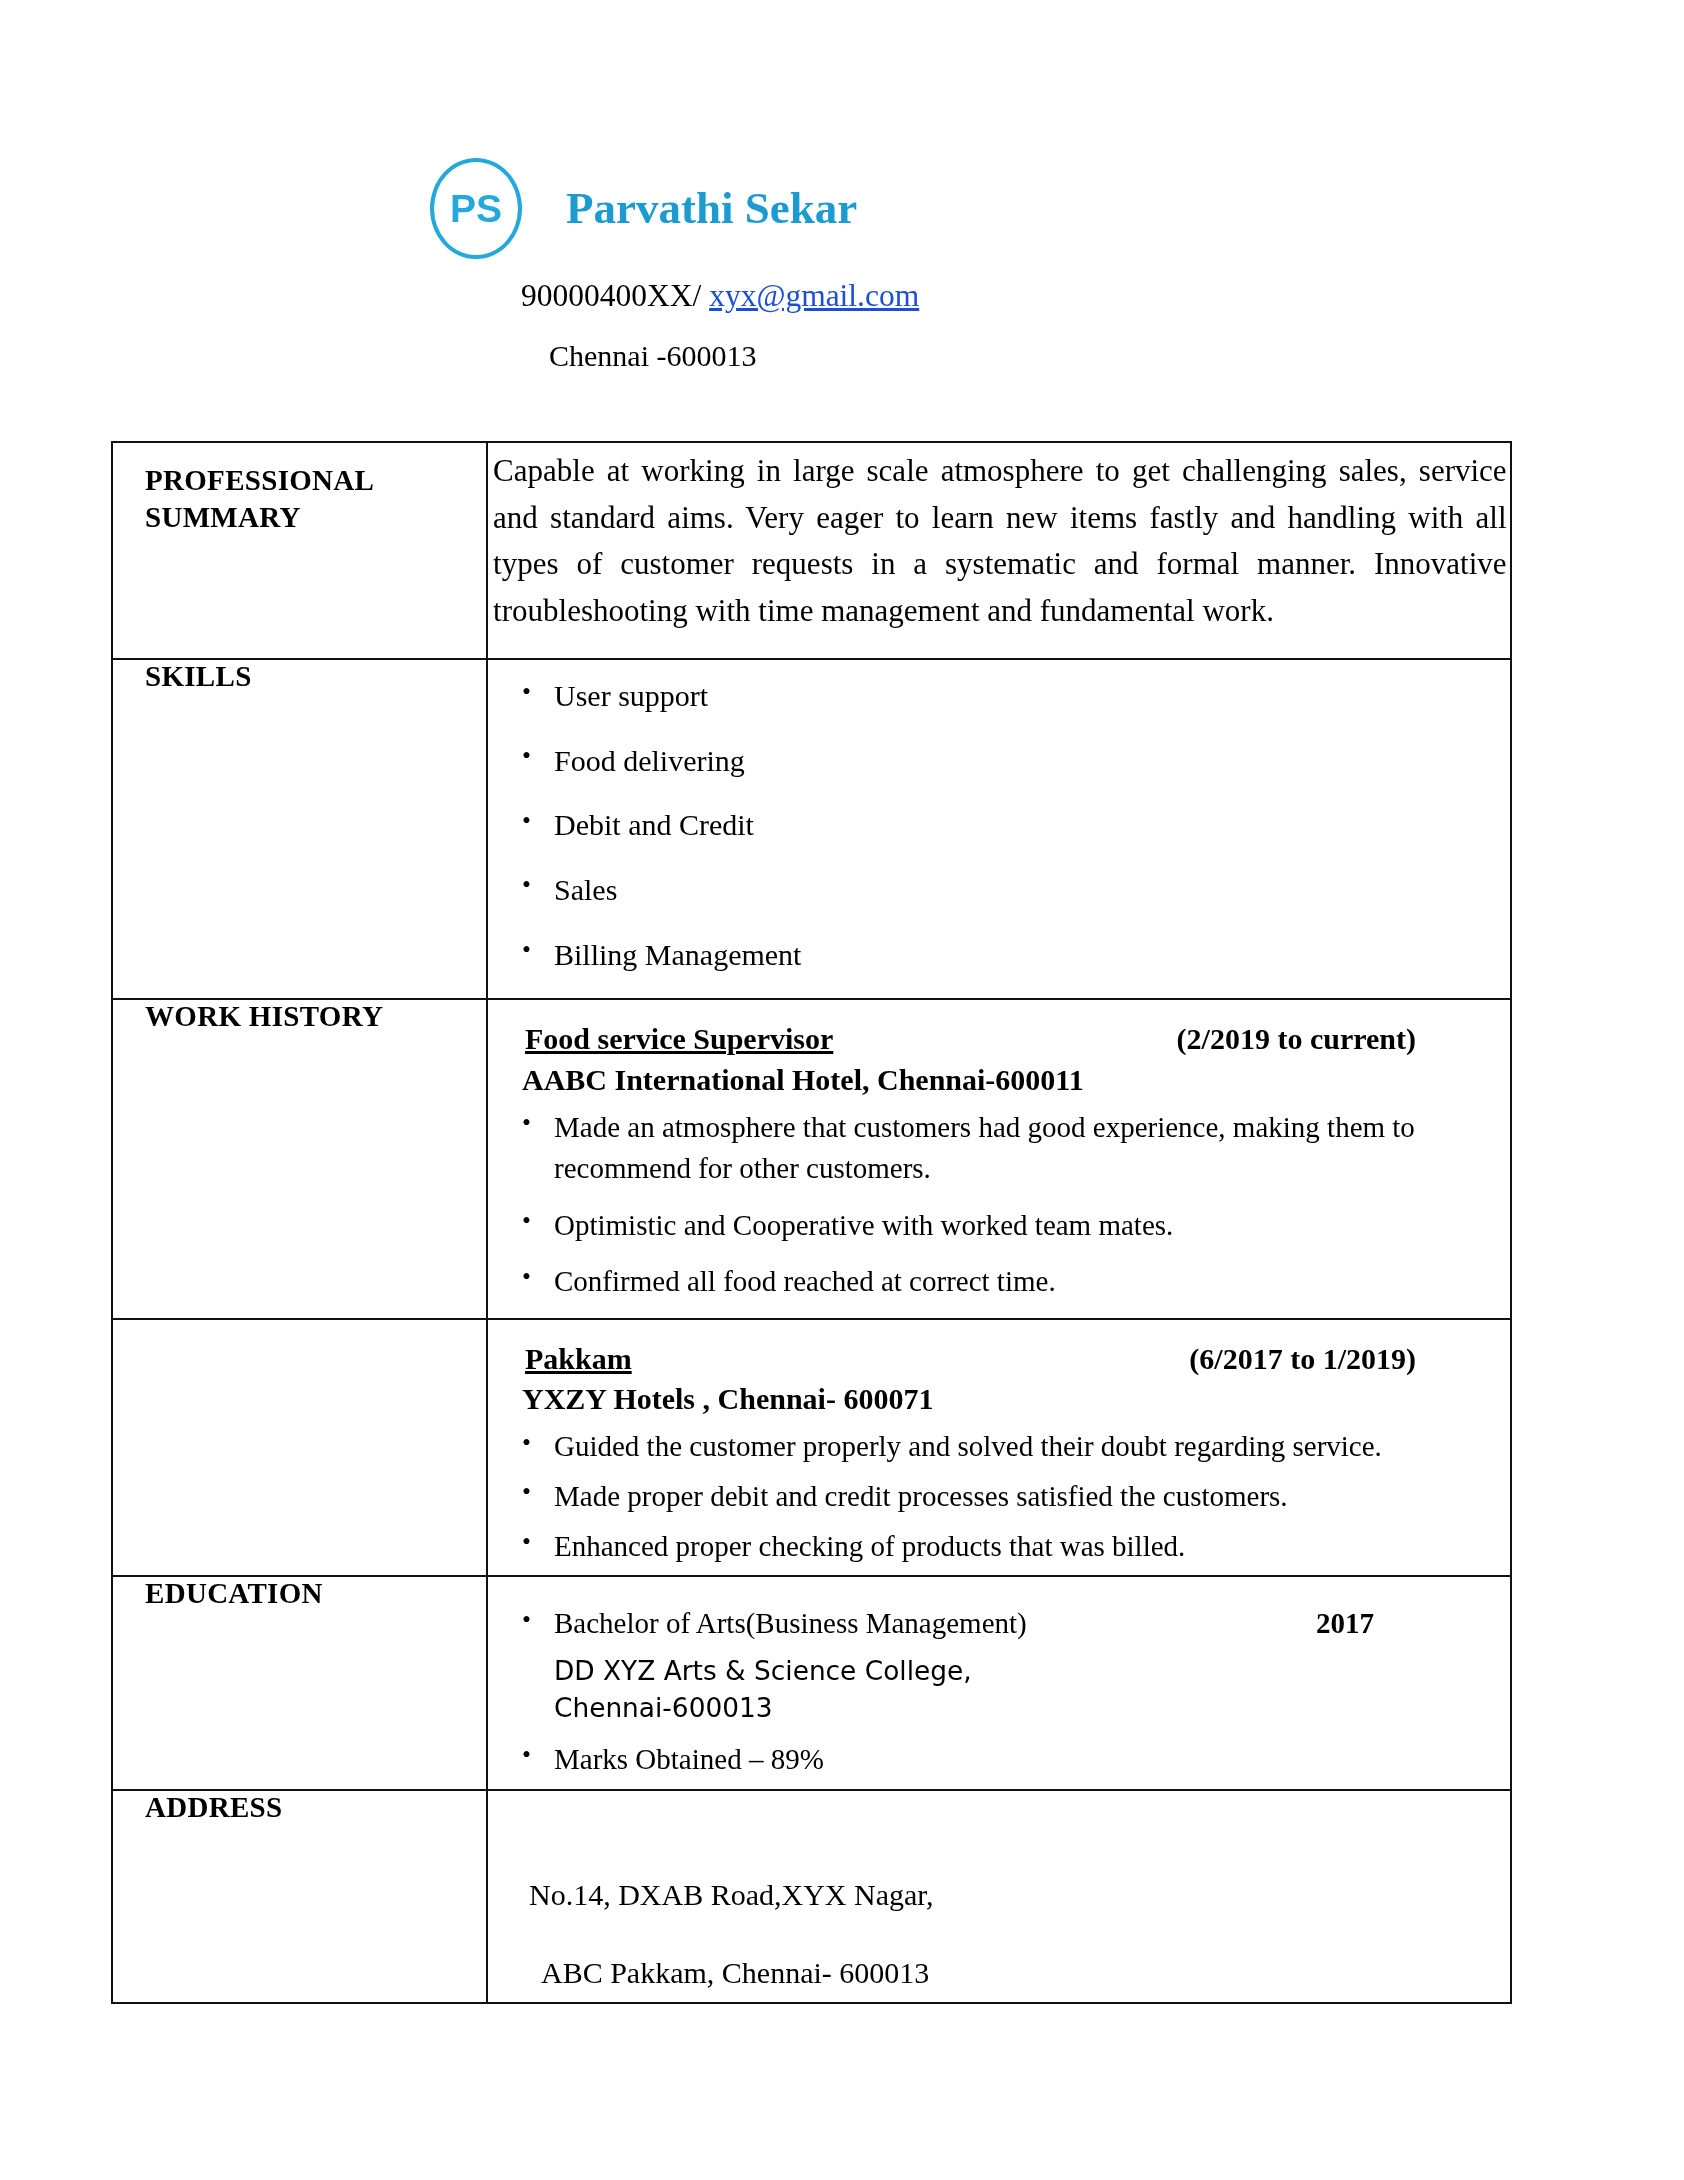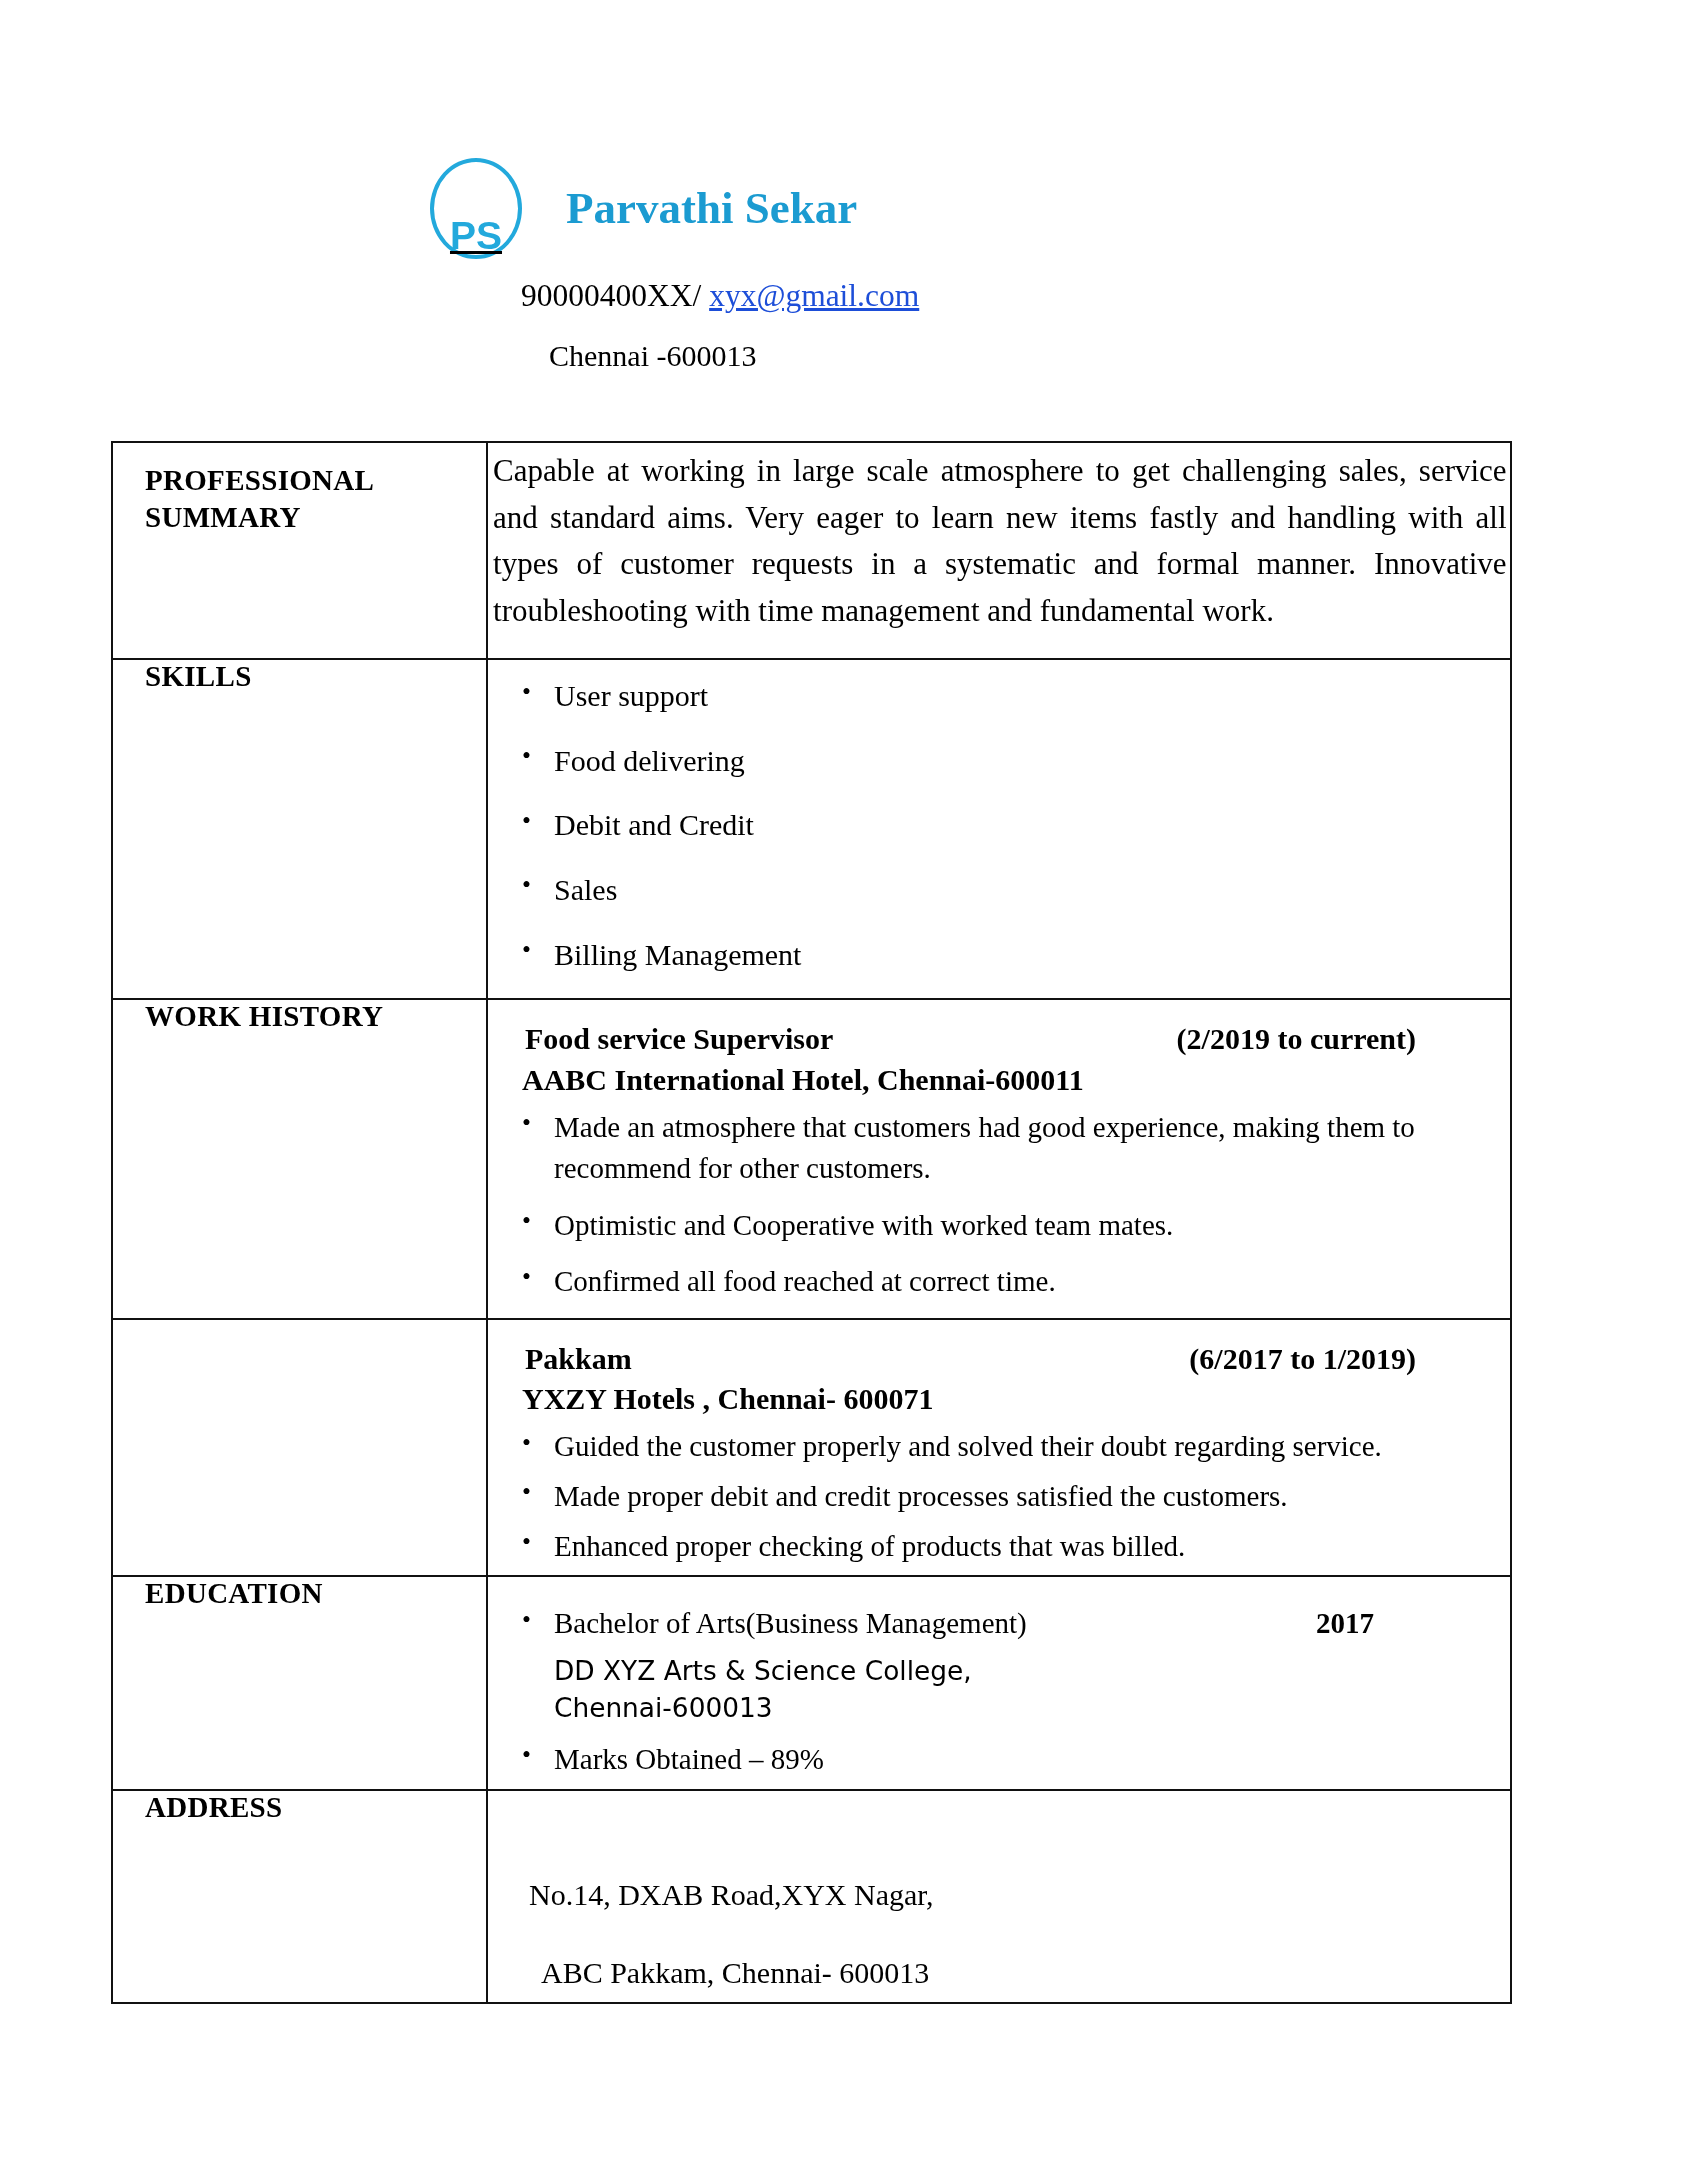--- a/index.html
+++ b/index.html
@@ -30,25 +30,24 @@
     top: 158px;
     display: flex;
     align-items: center;
   }
   .logo-circle {
     width: 92px;
     height: 101px;
     border: 4.3px solid #23A9DC;
     border-radius: 50%;
     display: flex;
-    align-items: flex-end;
+    align-items: center;
     justify-content: center;
     box-sizing: border-box;
     flex: none;
-    text-decoration: underline;
   }
   .logo-initials {
     font-family: "Liberation Sans", "DejaVu Sans", sans-serif;
     font-weight: bold;
     font-size: 39px;
     line-height: 1;
     color: #23A9DC;
     letter-spacing: 0px;
   }
   .full-name {
@@ -163,21 +162,21 @@
   
   .job-head {
     display: flex;
     justify-content: space-between;
     align-items: baseline;
     font-weight: bold;
     font-size: 30px;
     line-height: 1.35;
     padding: 0 94px 0 37px;
   }
-  .job-title { white-space: nowrap; }
+  .job-title { white-space: nowrap; text-decoration: underline; }
   .job-dates { white-space: nowrap; }
   .job-company {
     font-weight: bold;
     font-size: 30px;
     line-height: 1.35;
     padding: 0 0 6.8px 34px;
   }
   .job-block-top { padding-top: 19px; }
 
   

